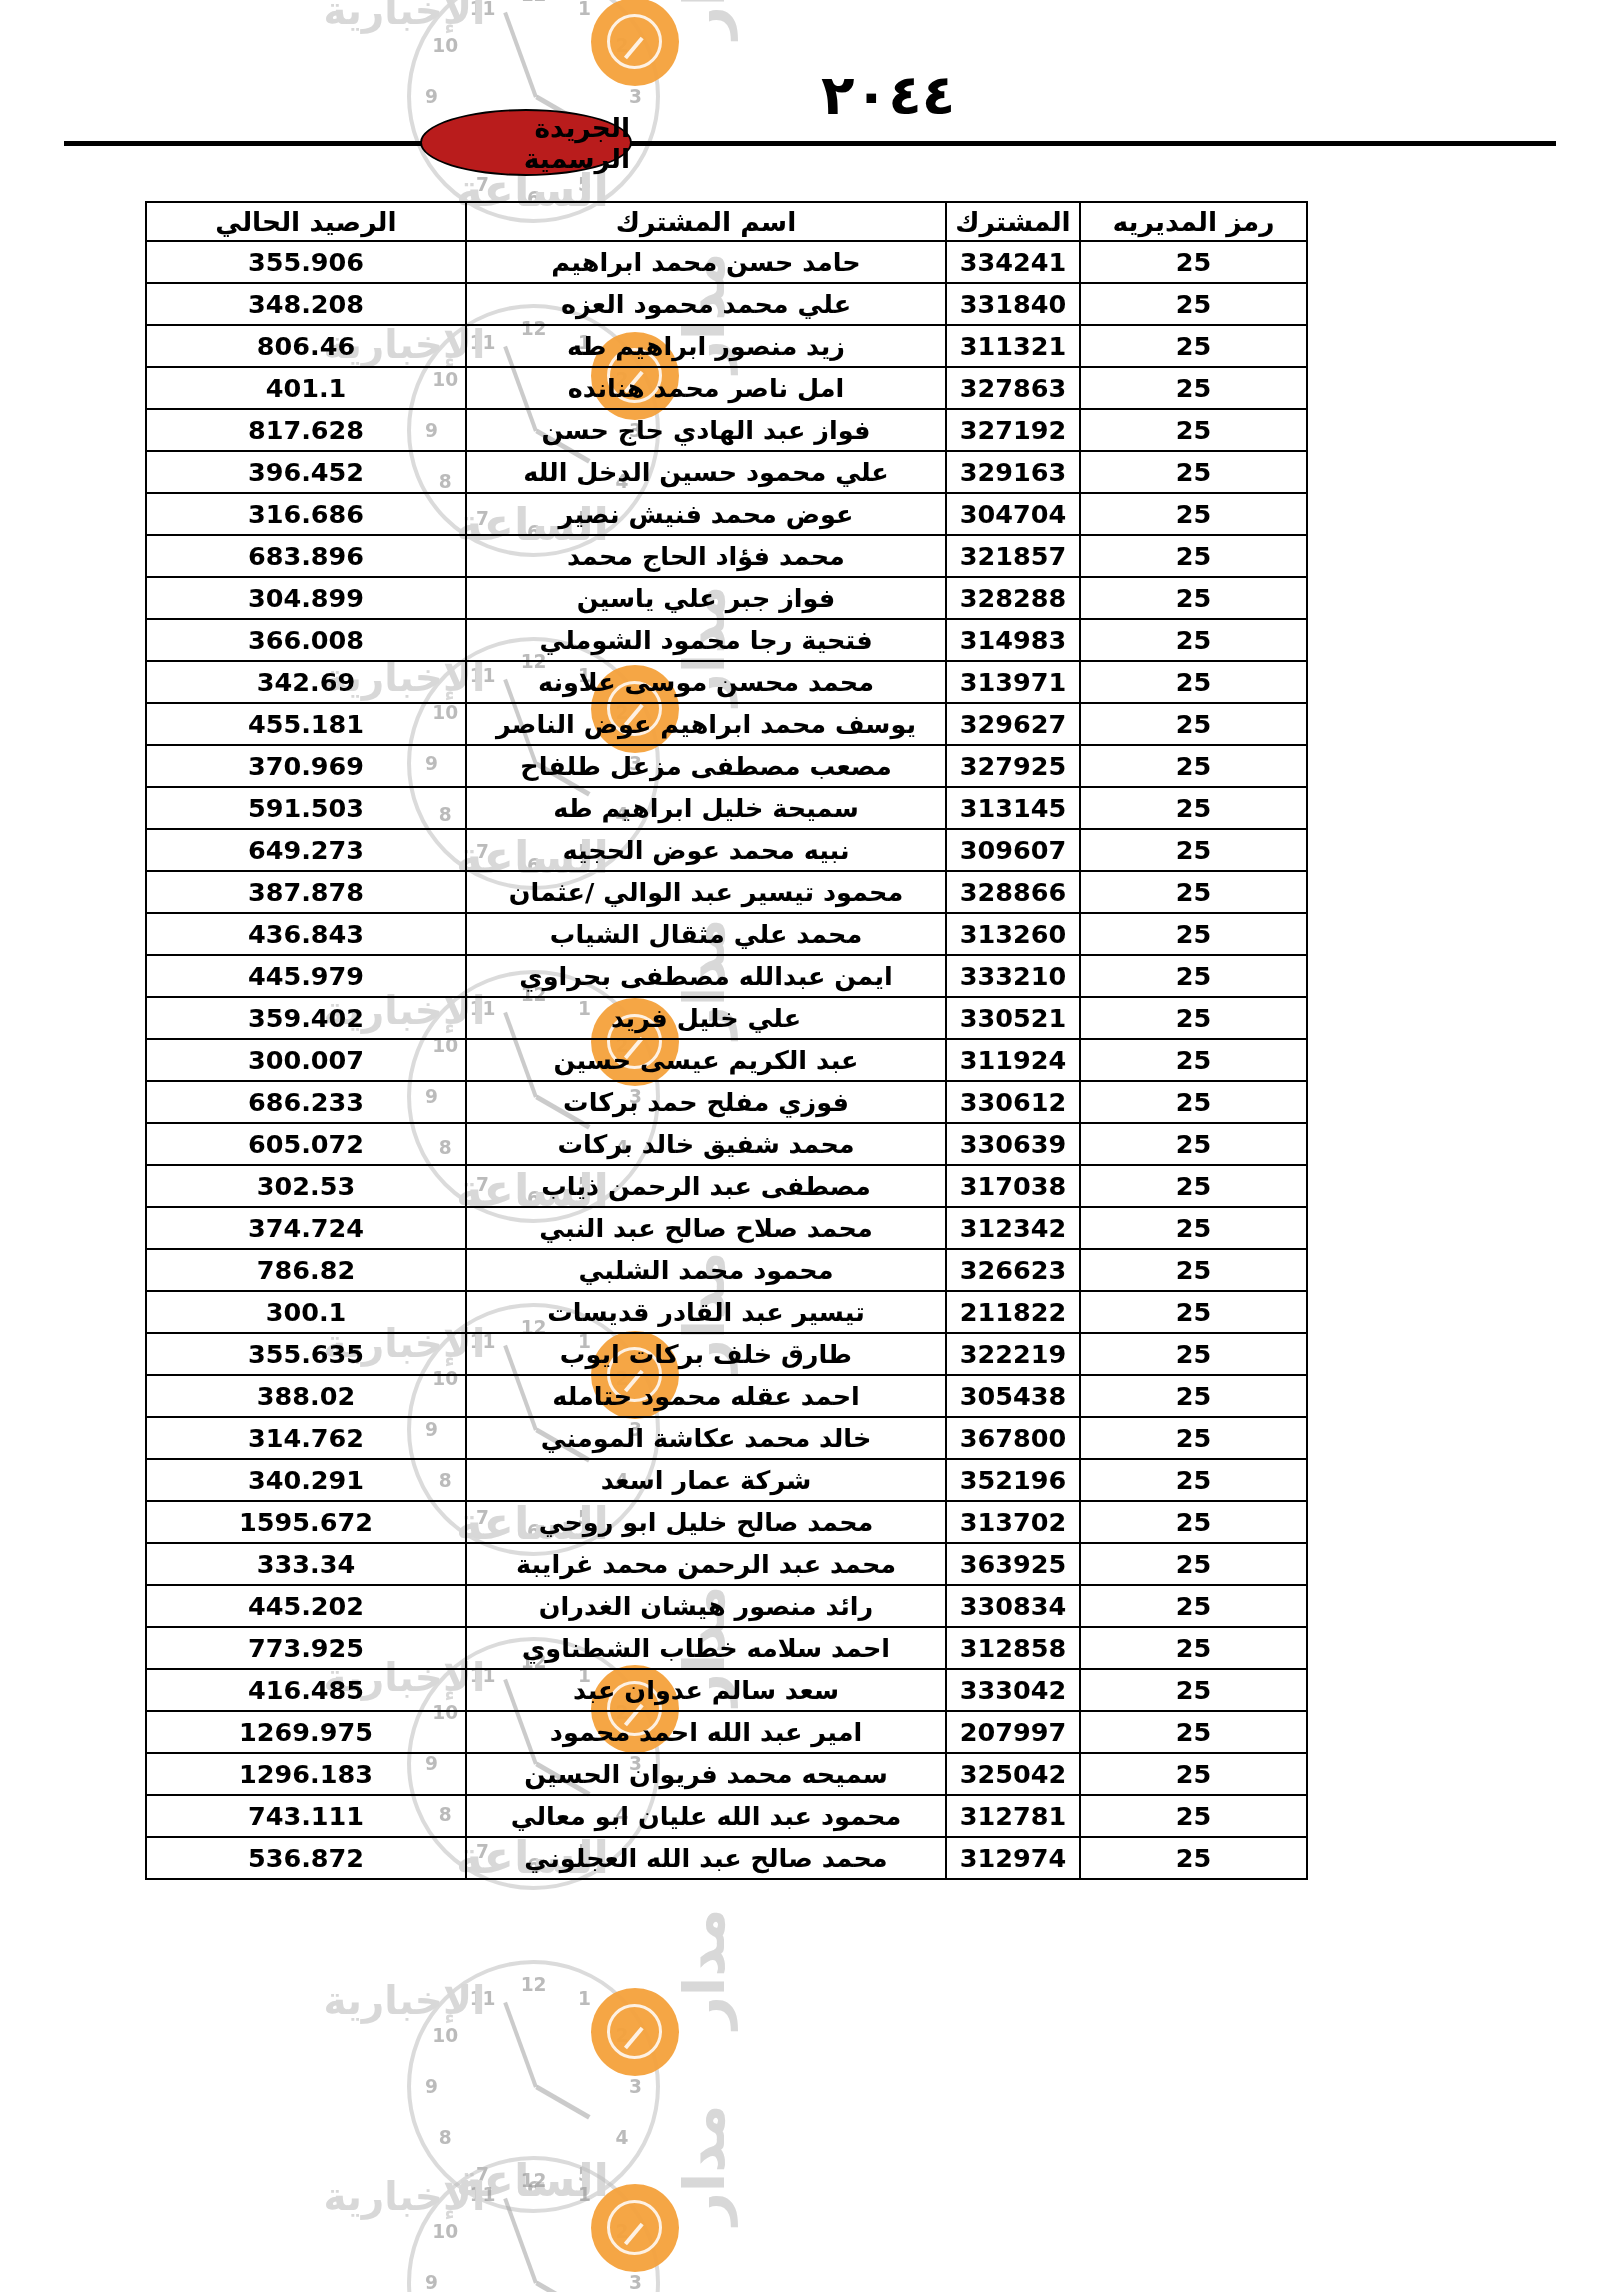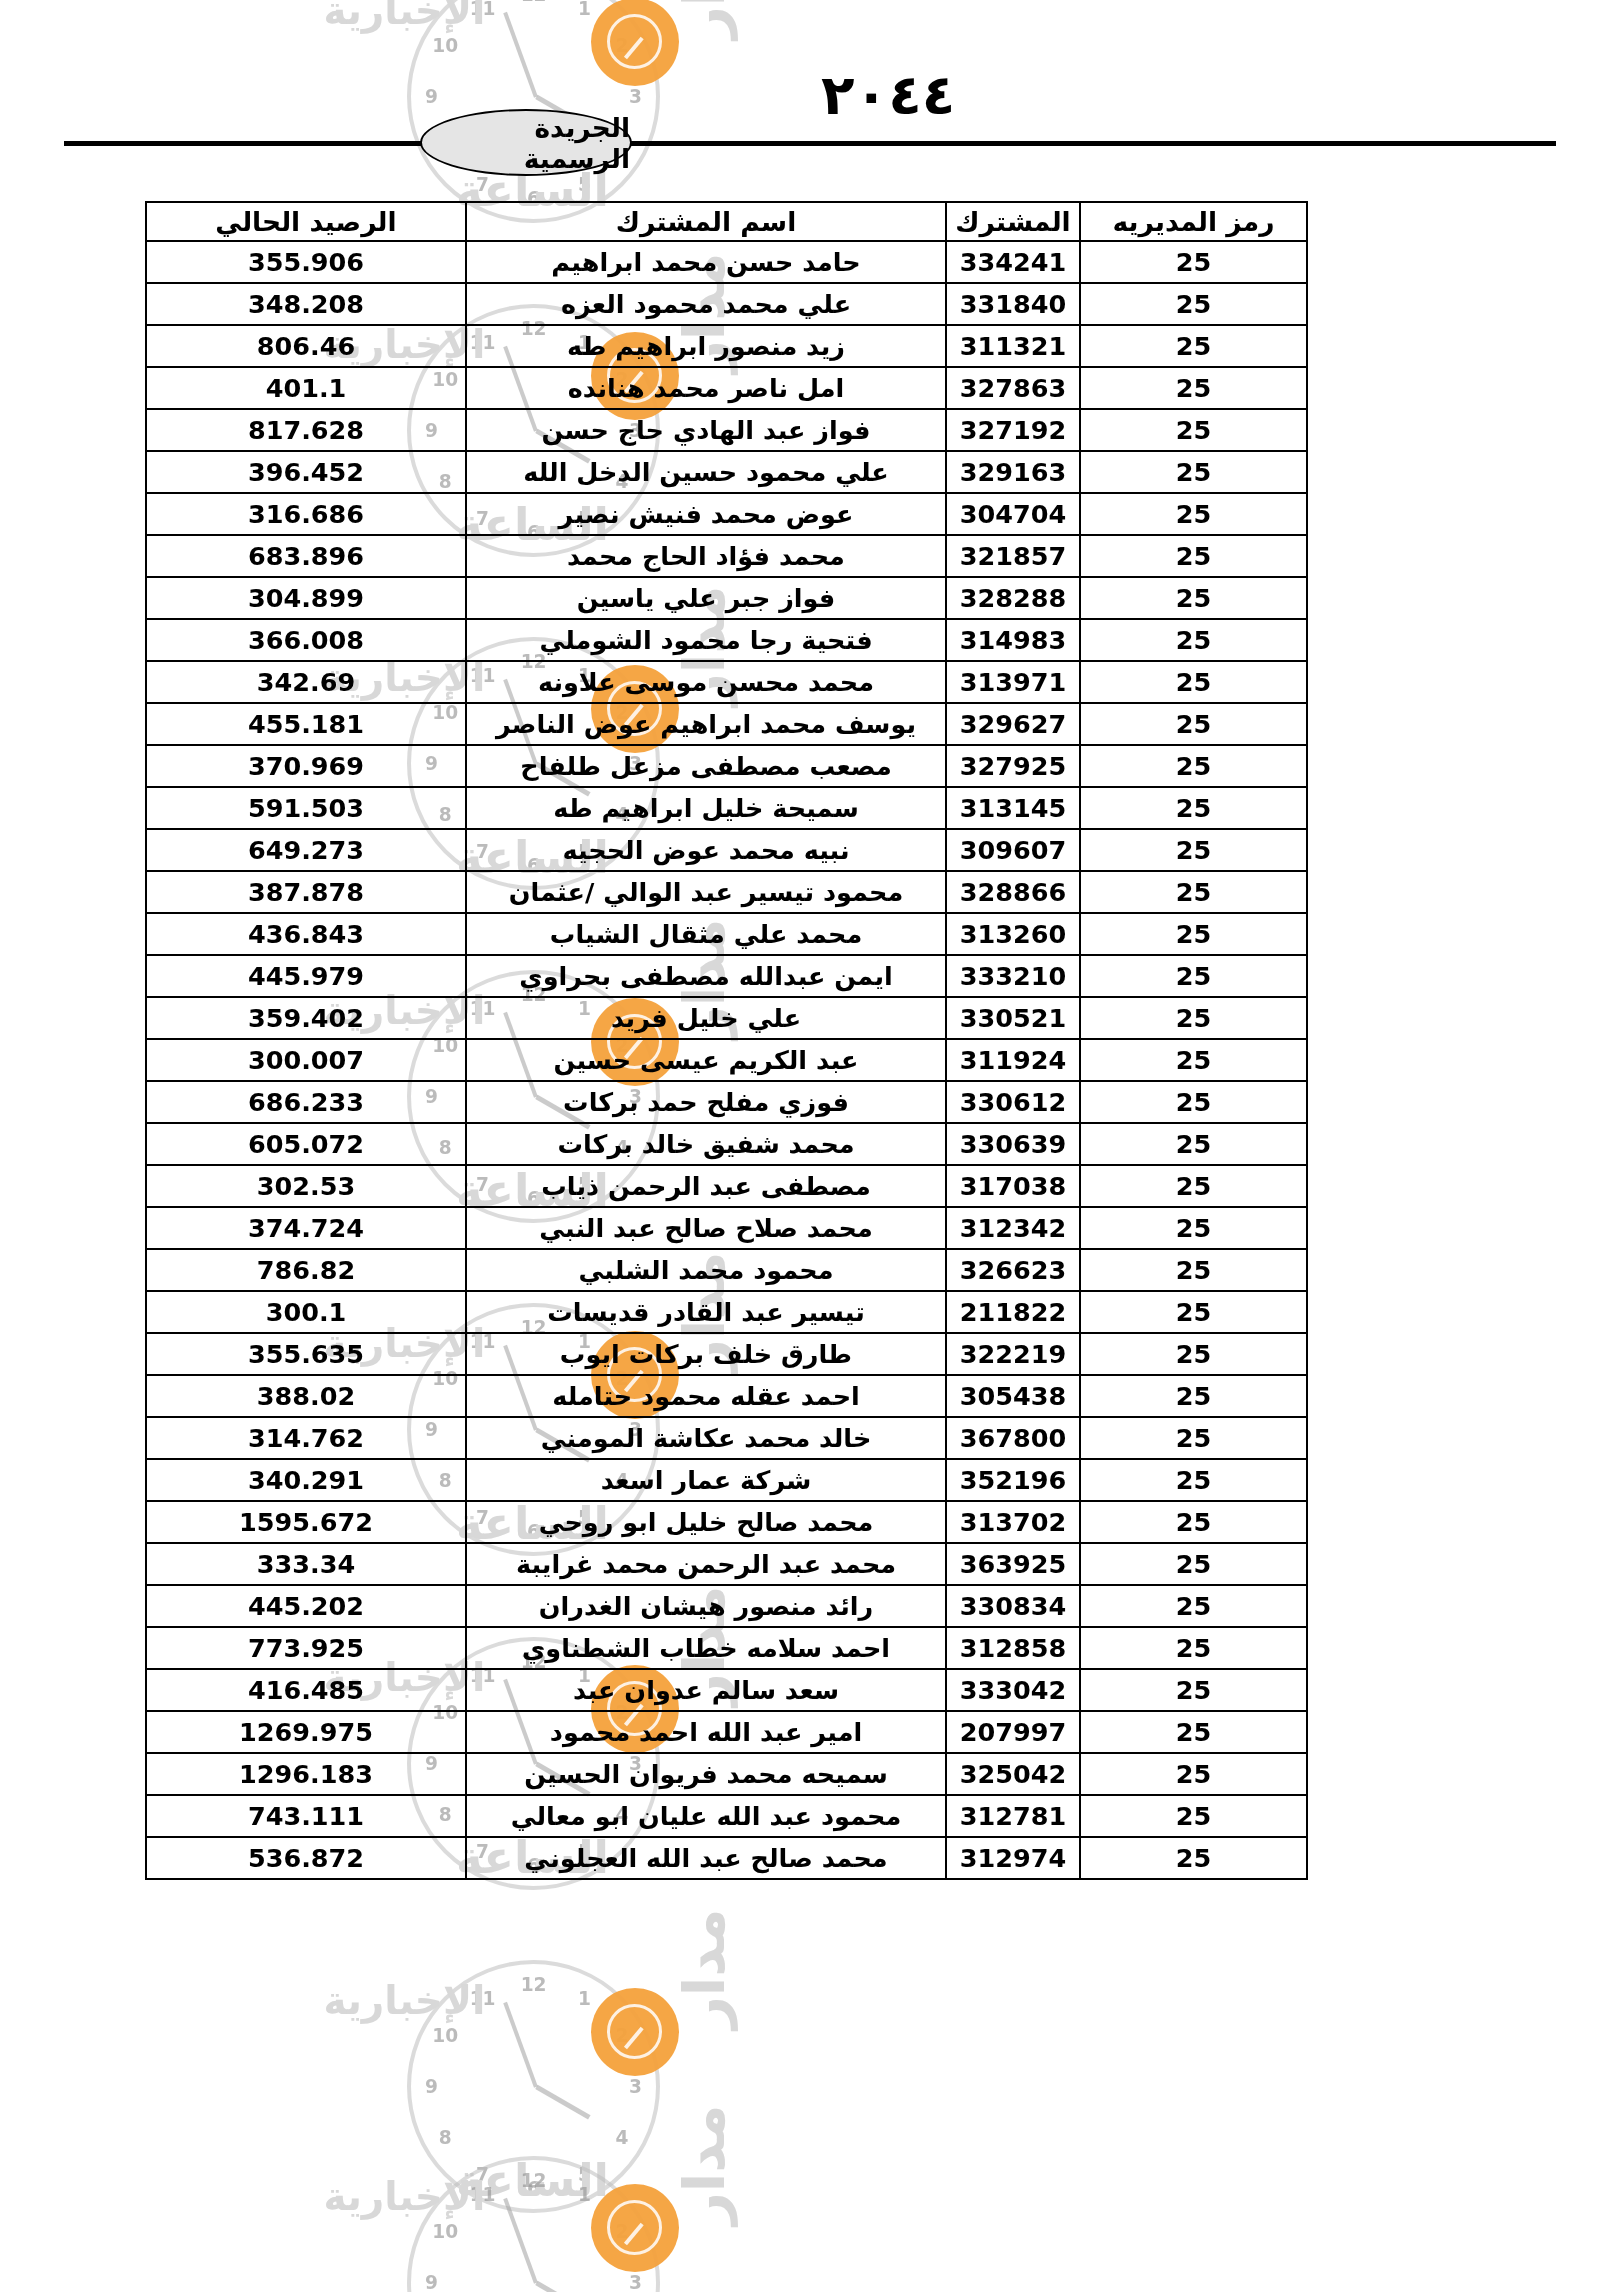--- a/index.html
+++ b/index.html
@@ -41,21 +41,21 @@
   
   .page-number{
     position:absolute;left:821px;top:63px;z-index:3;
     font-size:55px;font-weight:bold;color:#000;
   }
   .header-rule{
     position:absolute;left:64px;top:141px;width:1492px;height:4.9px;background:#000;z-index:2;
   }
   .gazette-badge{
     position:absolute;left:420px;top:109px;width:208px;height:63px;z-index:3;
-    background:#e5e5e5;border:2px solid #000;border-radius:50%;
+    background:#b91c1c;border:2px solid #000;border-radius:50%;
     display:flex;align-items:center;
     font-size:26.5px;font-weight:bold;direction:rtl;
   }
   
   table.gazette-table{
     position:absolute;left:145px;top:201px;width:1161px;z-index:2;
     border-collapse:collapse;table-layout:fixed;direction:rtl;
     background:transparent;
   }
   .gazette-table th,.gazette-table td{

